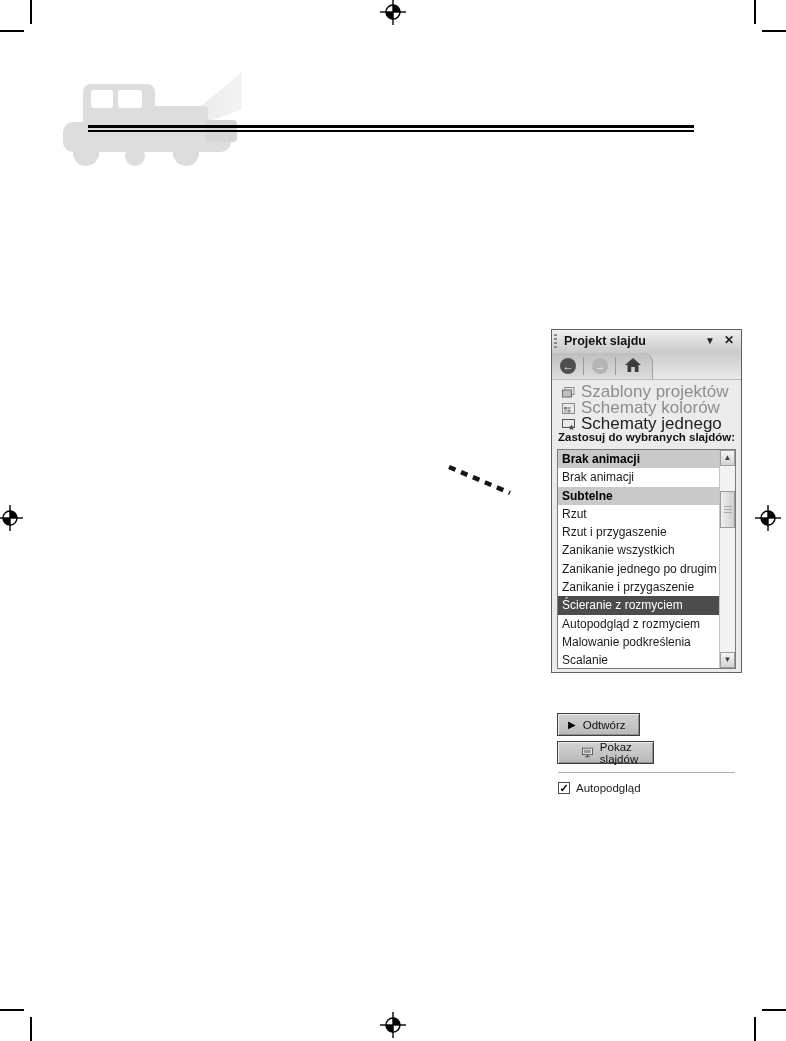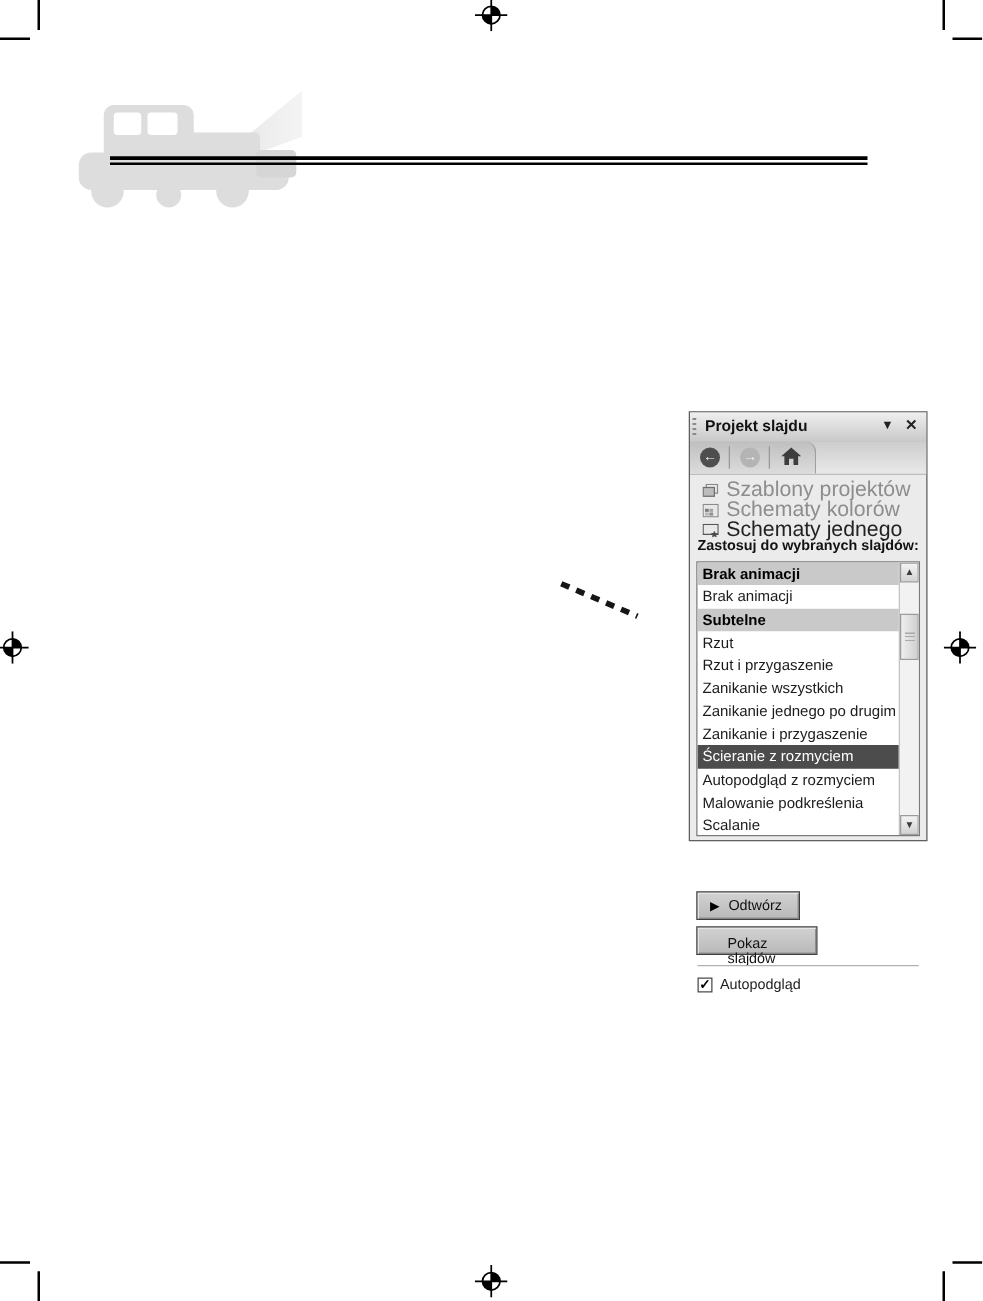--- a/index.html
+++ b/index.html
@@ -69,21 +69,21 @@
             background:linear-gradient(90deg,#efefef,#cfcfcf);border:1px solid #9c9c9c;box-sizing:border-box;}
   #sb-grip{position:absolute;left:3px;top:14px;width:8px;height:8px;
            background:repeating-linear-gradient(#a9a9a9 0 1px,transparent 1px 3px);}
 
   .xpbtn{position:absolute;background:linear-gradient(#d2d2d2,#b9b9b9);
          border:1px solid #3f3f3f;box-sizing:border-box;
          box-shadow:inset 1px 1px 0 #ededed, inset -1px -1px 0 #8e8e8e;
          font-size:11.5px;color:#111;display:flex;align-items:center;justify-content:center;gap:7px;}
   #btn-apply{left:5px;top:355px;width:161px;height:23px;}
   #btn-play{left:5px;top:383px;width:83px;height:23px;justify-content:flex-start;padding-left:10px;}
-  #btn-show{left:5px;top:411px;width:97px;height:23px;justify-content:flex-start;padding-left:24px;flex-direction:column;}
+  #btn-show{left:5px;top:411px;width:97px;height:23px;justify-content:flex-start;padding-left:24px;}
   .playglyph{font-size:10px;color:#000;}
 
   #bottomsep{position:absolute;left:6px;top:442px;width:177px;height:1px;background:#b0b0b0;}
   #autoprev{position:absolute;left:6px;top:450px;height:15px;display:flex;align-items:center;gap:6px;}
   #chkbox{width:12px;height:12px;background:#fff;border:1px solid #4a4a4a;box-sizing:border-box;
           font-size:11px;line-height:10px;font-weight:bold;color:#000;text-align:center;}
 </style>
 </head>
 <body>
 

